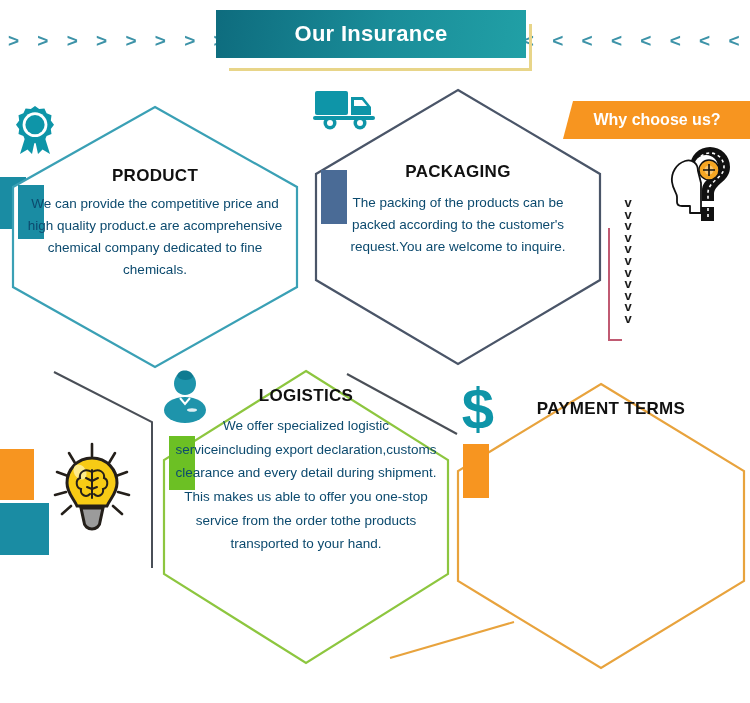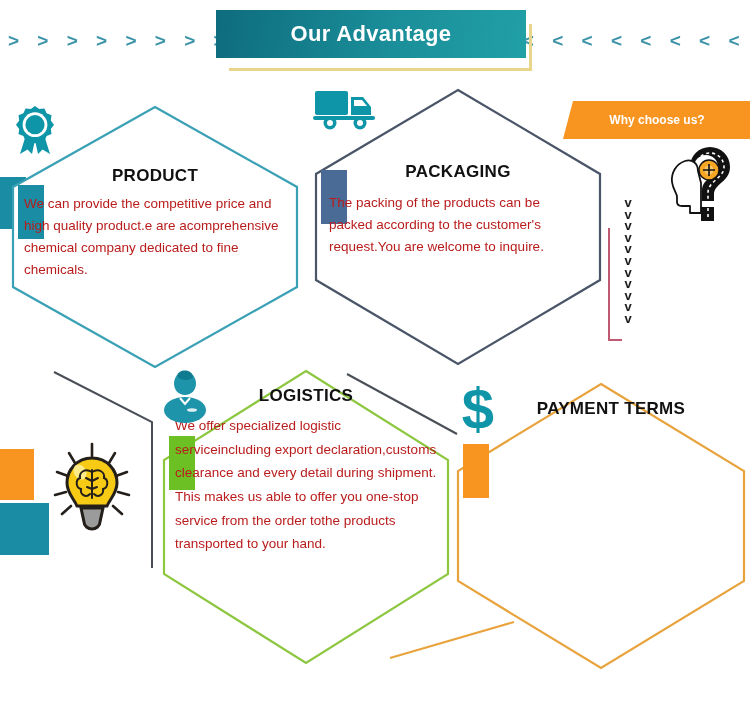--- a/index.html
+++ b/index.html
@@ -34,39 +34,39 @@
     color:#ffffff;font-size:22px;font-weight:700;letter-spacing:.3px;
   }
 
   
   .why-banner{
     position:absolute;left:563px;top:101px;width:188px;height:38px;
     background:#f79520;
     clip-path:polygon(10px 0,188px 0,188px 38px,0 38px);
     display:flex;align-items:center;justify-content:center;
   }
-  .why-banner span{color:#fff;font-size:12px;font-weight:700;}
+  .why-banner span{color:#fff;font-size:16px;font-weight:700;}
 
   
   .hex{
     position:absolute;
   }
   .hex svg{position:absolute;left:0;top:0;overflow:visible;}
   .hex-body{
     position:absolute;left:0;top:0;width:100%;height:100%;
     display:flex;flex-direction:column;align-items:center;
     box-sizing:border-box;
   }
   .hex-icon{margin-top:0;line-height:0;}
   .hex-title{
     font-size:17px;font-weight:700;color:#111;letter-spacing:.3px;
     margin-top:7px;text-align:center;
   }
   .hex-text{
-    font-size:13.5px;color:#b91c1c;line-height:1.62;
+    font-size:13.5px;color:#0c4a6e;line-height:1.62;text-align:center;
     margin-top:7px;
   }
 
   
   .tab{position:absolute;}
 
   
   .edge-sq{position:absolute;}
 
   
@@ -91,21 +91,21 @@
 </head>
 <body>
 
 <div id="stage">
 
   <div id="chev-left" class="hdr-chev">&gt; &gt; &gt; &gt; &gt; &gt; &gt; &gt; &gt; &gt; &gt; &gt; &gt; &gt;</div>
   <div id="chev-right" class="hdr-chev">&lt; &lt; &lt; &lt; &lt; &lt; &lt; &lt; &lt; &lt; &lt; &lt; &lt; &lt;</div>
 
   <div class="hdr-yellowframe"></div>
   <div class="hdr-banner">
-    <span>Our Advantage</span>
+    <span>Our Insurance</span>
   </div>
 
   <div class="why-banner">
     <span>Why choose us?</span>
   </div>
 
   <div id="headq">
     <svg width="76" height="86" viewBox="0 0 76 86">
 
       <path d="M22 28 A20 20 0 0 1 62 28 C62 42 48 44 46 54 L46 62 L34 62 L34 52 C34 38 50 38 50 28 A12 12 0 0 0 26 28 Z" fill="#111111"></path>

